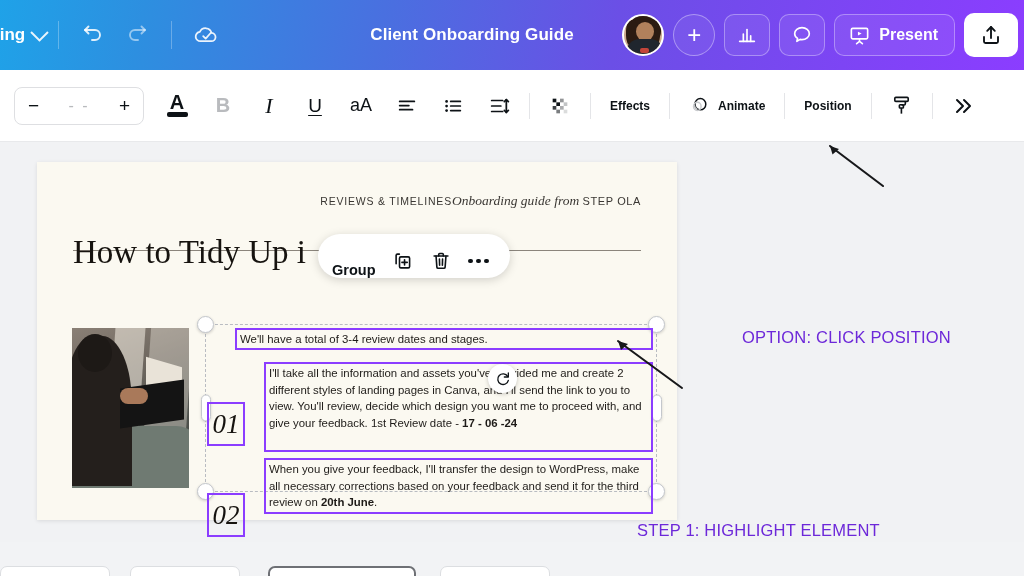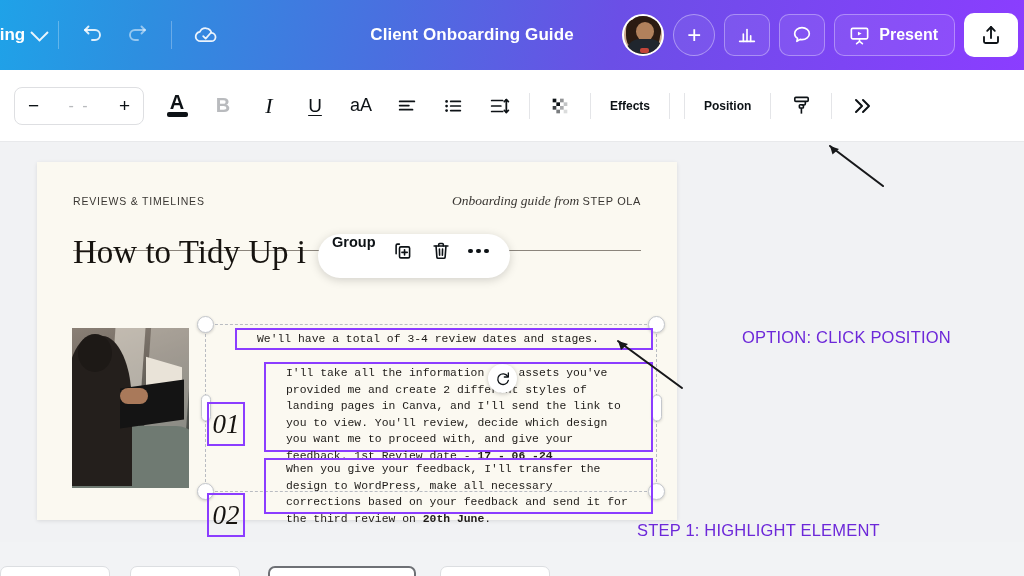--- a/index.html
+++ b/index.html
@@ -115,21 +115,21 @@
     position: absolute; left: 0; top: 142px; width: 1024px; height: 400px;
     background: #f1f2f4;
   }
   #page {
     position: absolute; left: 37px; top: 20px; width: 640px; height: 358px;
     background: #fbf9f1;
     box-shadow: 0 1px 4px rgba(0,0,0,.10);
   }
   #page-header-row {
     position: absolute; left: 36px; top: 31px; right: 36px;
-    display: flex; align-items: baseline; justify-content: space-between;
+    display: flex; align-items: baseline; justify-content: flex-end;
   }
   #page-kicker {
     font-family: "Liberation Sans", sans-serif;
     font-size: 10.5px; letter-spacing: .8px; color: #3a3733;
   }
   #page-byline {
     font-family: "Liberation Serif", serif; font-size: 13.5px; color: #3a3733;
   }
   #page-byline i { }
   #page-byline span.caps { font-family:"Liberation Sans",sans-serif; font-size: 11px; letter-spacing:.6px; }
@@ -170,42 +170,42 @@
   .h-bl { left: -9px; bottom: -9px; } .h-br { right: -9px; bottom: -9px; }
   .sel-side {
     position: absolute; width: 10px; height: 27px; border-radius: 6px;
     background: #fff; border: 1.3px solid #c4c7cc; box-shadow: 0 1px 3px rgba(0,0,0,.16);
   }
   .s-l { left: -5.5px; top: 50%; transform: translateY(-50%); }
   .s-r { right: -5.5px; top: 50%; transform: translateY(-50%); }
 
   .el-box { position: absolute; border: 2.4px solid #8b3dff; }
   .el-text {
-    font-family: Liberation Mono, monospace; color: #1e1b18;
-    font-size: 11.4px; line-height: 16.6px; padding: 1px 20px;
+    font-family: Liberation Sans, sans-serif; color: #1e1b18;
+    font-size: 11.4px; line-height: 16.6px; padding: 1px 3px;
   }
   .num-box {
     position: absolute; border: 2.4px solid #8b3dff;
     display: flex; align-items: center; justify-content: center;
     font-family: "Liberation Serif", serif; font-style: italic;
     font-size: 27px; color: #16130f; margin-top: 40px;
   }
   #rotate-handle {
     position: absolute; left: 488px; top: 222px;
     width: 29px; height: 29px; border-radius: 50%;
     background: #fff; box-shadow: 0 1px 4px rgba(0,0,0,.22);
     display: flex; align-items: center; justify-content: center;
   }
 
   
   #group-toolbar {
     position: absolute; left: 318px; top: 92px;
     height: 44px; border-radius: 22px; background: #fff;
     box-shadow: 0 2px 10px rgba(0,0,0,.17);
-    display: flex; align-items: flex-start; gap: 4px; padding: 0 14px;
+    display: flex; align-items: flex-end; gap: 4px; padding: 0 14px;
     z-index: 12;
   }
   #group-label { font-size: 14.5px; font-weight: bold; color: #0d1216; padding-right: 6px; cursor: pointer; }
   .g-ic { width: 34px; height: 34px; display: flex; align-items: center; justify-content: center; cursor: pointer; border-radius: 7px; }
   .dots { display: flex; gap: 3.5px; }
   .dots i { width: 4.4px; height: 4.4px; border-radius: 50%; background: #0d1216; display: block; }
 
   
   .annot {
     position: absolute; color: #6d28d9; font-size: 16.5px; letter-spacing: .2px;
@@ -377,20 +377,28 @@
   </div>
 
   <div class="t-sep"></div>
 
   <div class="t-text">
     <span>Effects</span>
   </div>
 
   <div class="t-sep"></div>
 
+  <div class="t-text">
+    <svg width="21" height="21" viewBox="0 0 24 24" fill="none" stroke="#0d1216" stroke-width="1.7">
+      <ellipse cx="13" cy="10.5" rx="6.2" ry="6.5"></ellipse>
+      <path d="M9.5 16.4a6.2 6.5 0 0 1-3.6-5" stroke="#b9bbbe"></path>
+      <ellipse cx="9.5" cy="13" rx="4.3" ry="4.6" stroke="#c9cbce"></ellipse>
+    </svg>
+    <span>Animate</span>
+  </div>
 
   <div class="t-sep"></div>
 
   <div class="t-text">
     <span>Position</span>
   </div>
 
   <div class="t-sep"></div>
 
   <div class="t-btn">

